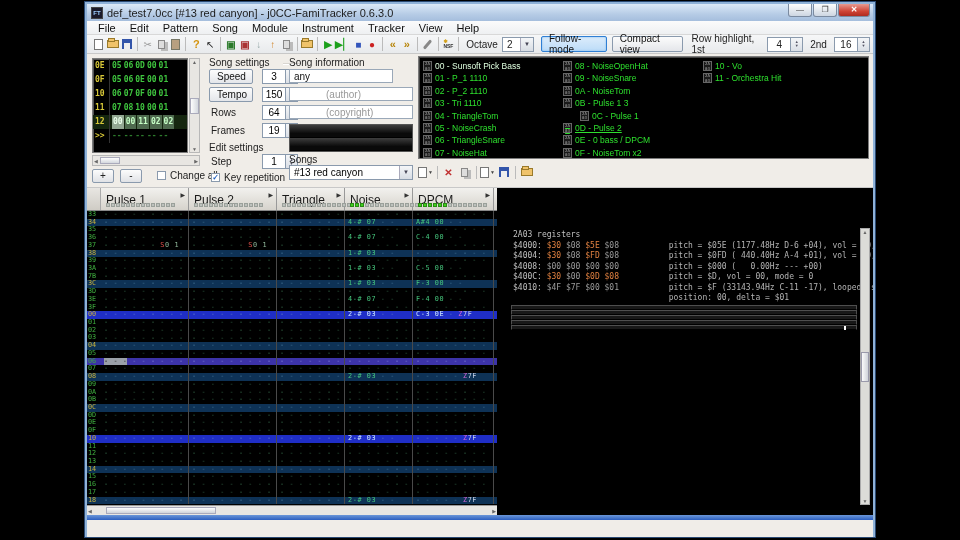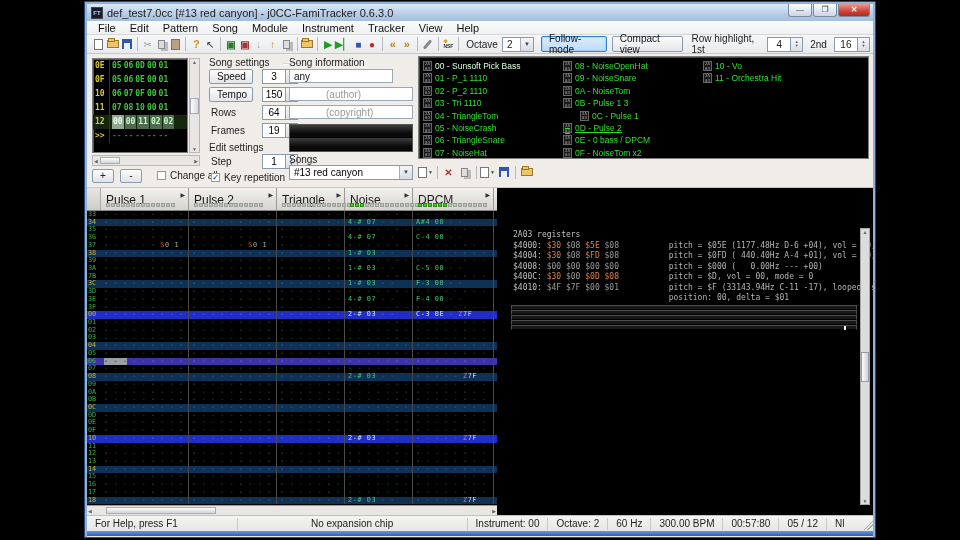--- a/index.html
+++ b/index.html
@@ -959,26 +959,14 @@
           </div>
         </div>
       <div class="rvscroll">
         <span>▲</span>
         <span class="thumb"></span>
         <span>▼</span>
       </div>
     </div>
   </div>
 
-  <div class="statusbar">
-    <span class="scell help">For Help, press F1</span>
-    <span class="scell exp">No expansion chip</span>
-    <span class="scell">Instrument: 00</span>
-    <span class="scell">Octave: 2</span>
-    <span class="scell">60 Hz</span>
-    <span class="scell">300.00 BPM</span>
-    <span class="scell">00:57:80</span>
-    <span class="scell">05 / 12</span>
-    <span class="scell" style="border-right:0;min-width:34px">Nl</span>
-    <span class="grip"></span>
-  </div>
   <div class="win-bottom"></div>
 </div>
 
 </body></html>

